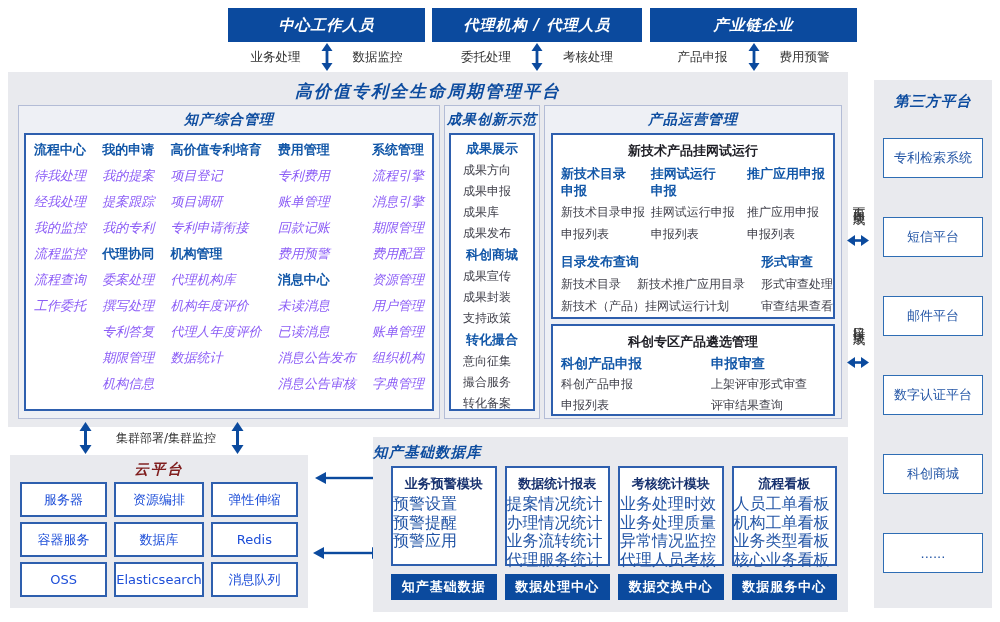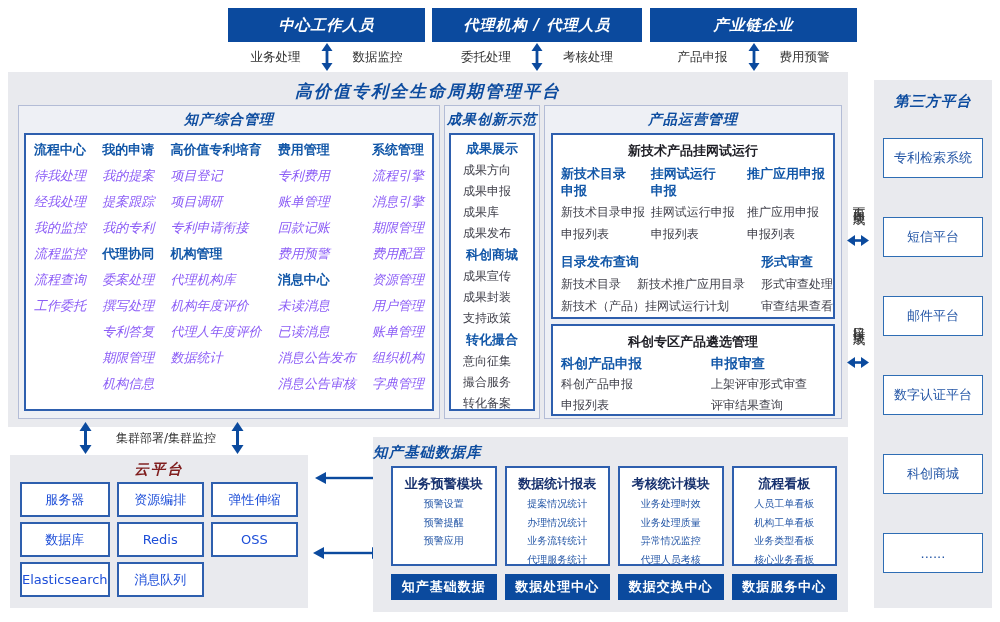--- a/index.html
+++ b/index.html
@@ -90,21 +90,21 @@
               align-items:center;justify-content:center;font-size:13px;color:#1d4ed8;}
 
   
   .dbpanel{position:absolute;left:373px;top:437px;width:475px;height:175px;background:#e9eaee;}
   .db-title{margin-top:6px;text-align:left;font-size:14.5px;font-weight:bold;font-style:italic;
             color:#0d4c9f;letter-spacing:1px;}
   .db-cols{position:absolute;left:18px;right:11px;top:29px;display:flex;gap:8px;}
   .db-col{flex:1;display:flex;flex-direction:column;}
   .db-box{height:100px;background:#fff;border:2px solid #2e5fae;box-sizing:border-box;padding-top:4px;}
   .db-h{text-align:center;font-size:13px;font-weight:bold;color:#17316e;height:23px;line-height:23px;white-space:nowrap;}
-  .db-i{text-align:center;font-size:10px;color:#2456a6;height:18.5px;line-height:18.5px;white-space:nowrap;}
+  .db-i{font-size:16px;color:#2456a6;height:18.5px;line-height:18.5px;white-space:nowrap;}
   .db-footer{margin-top:8px;height:26px;background:#0b4a9e;color:#fff;font-size:13px;font-weight:bold;
              display:flex;align-items:center;justify-content:center;letter-spacing:1px;}
 </style>
 </head>
 <body>
 
 <div class="stage">
 
   <div class="role" id="role2">
     <div class="rolebar">中心工作人员</div>
@@ -373,20 +373,21 @@
       </svg>
   </div>
 
   <div class="cloudpanel">
     <div class="cloud-title">云平台</div>
     <div class="cloud-grid">
 
     <div class="cloud-cell">服务器</div>
         <div class="cloud-cell">资源编排</div>
         <div class="cloud-cell">弹性伸缩</div>
+        <div class="cloud-cell">容器服务</div>
         <div class="cloud-cell">数据库</div>
         <div class="cloud-cell">Redis</div>
         <div class="cloud-cell">OSS</div>
         <div class="cloud-cell">Elasticsearch</div>
         <div class="cloud-cell">消息队列</div>
       </div>
   </div>
 
   <div style="position:absolute;left:315px;top:471px;">
     <svg width="80" height="14" viewBox="0 0 80 14">

